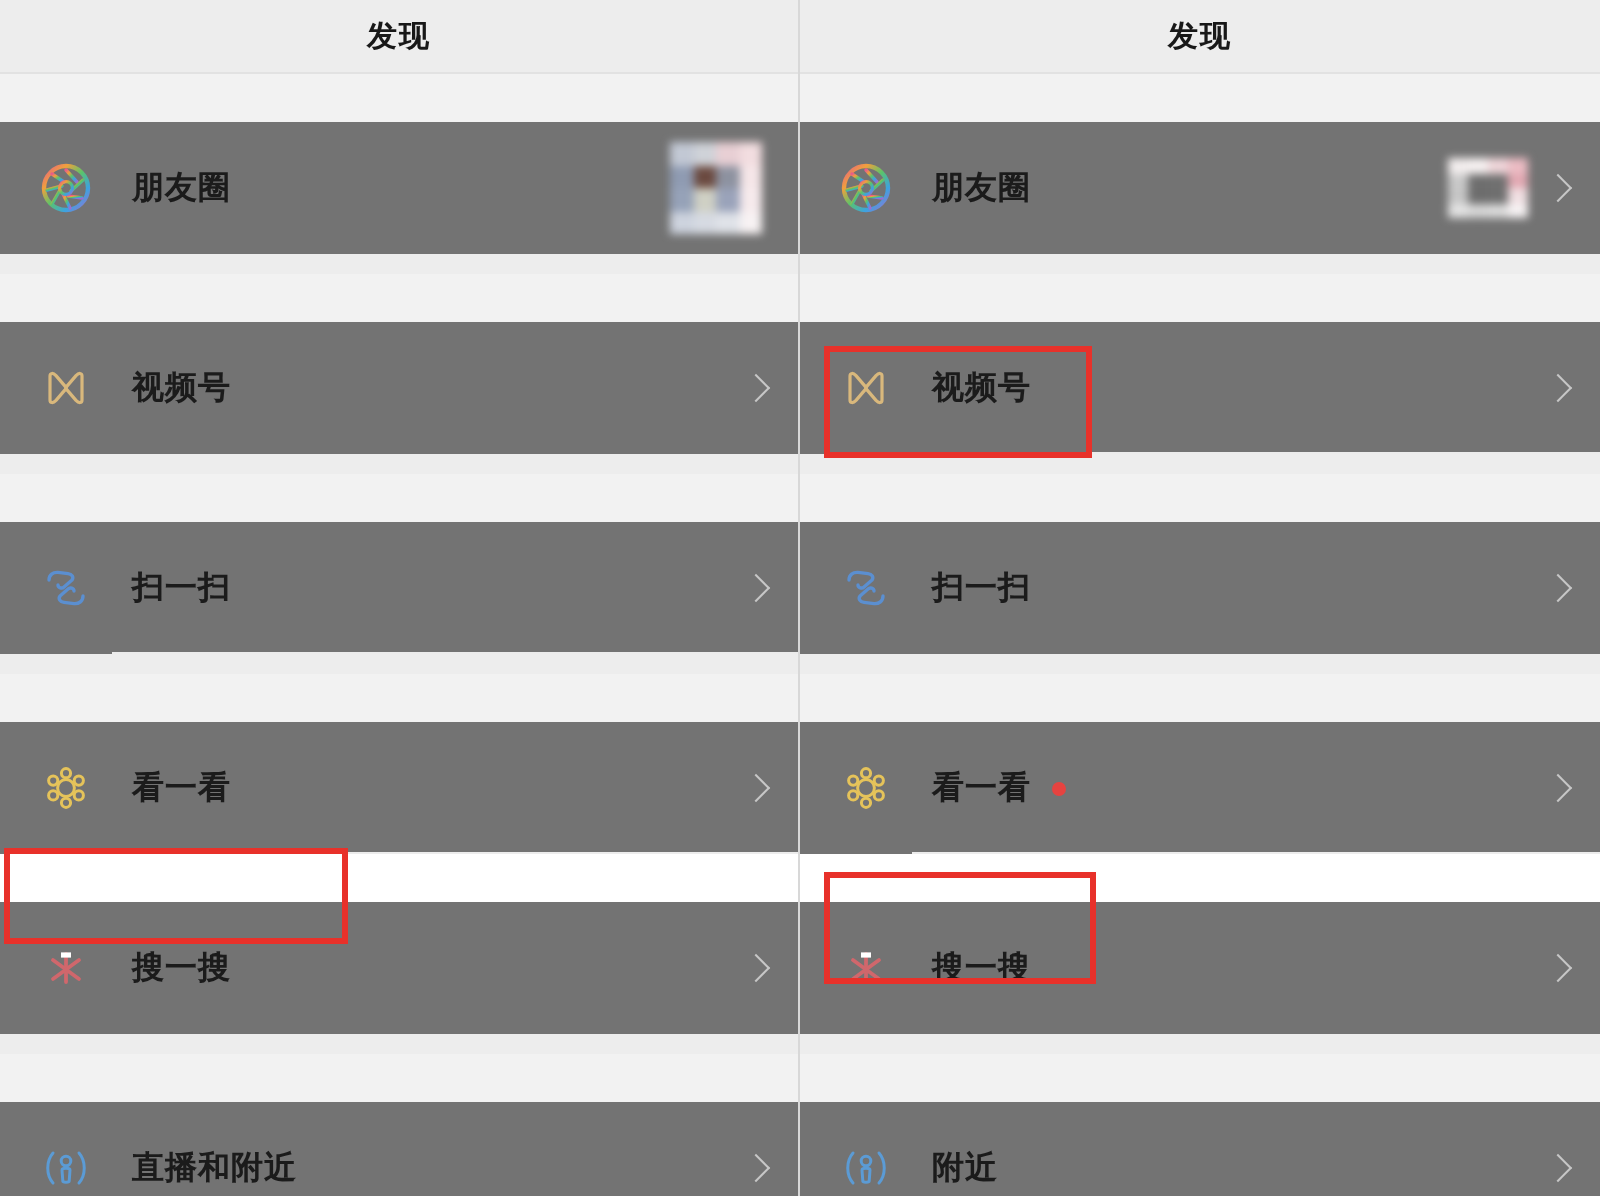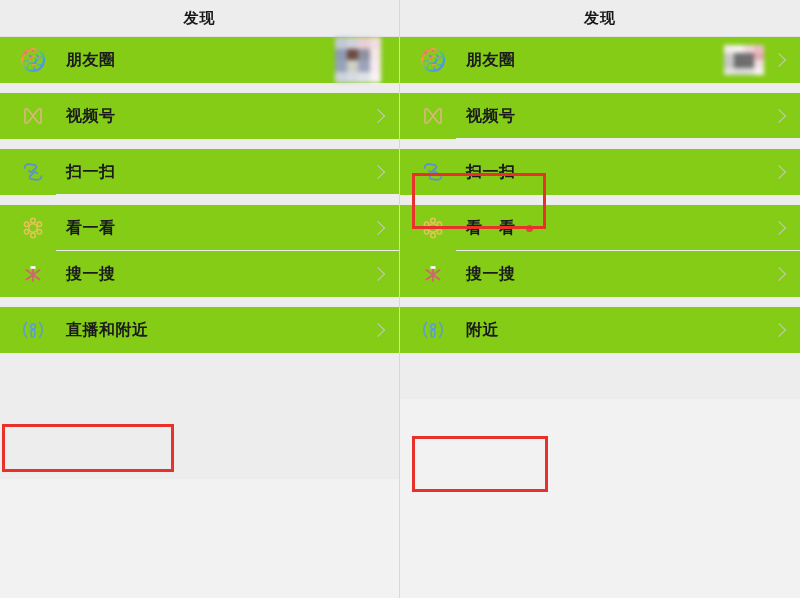--- a/index.html
+++ b/index.html
@@ -22,21 +22,21 @@
   .nav-title{
     font-size:15px;color:#181818;font-weight:700;letter-spacing:1px;
   }
 
   
   .group{background:#ffffff;}
   .gap{height:10px;background:#ededed;}
 
   .row{
     position:relative;display:flex;align-items:center;
-    height:46px;padding:0 14px 0 20px;background:#84cc16;box-sizing:border-box;
+    height:66px;padding:0 14px 0 20px;background:#737373;box-sizing:border-box;margin-top:24px;
   }
   .row .divider{
     position:absolute;left:56px;right:0;bottom:0;height:1px;background:#ececec;
   }
   .icon{
     width:26px;height:26px;flex:0 0 26px;
     display:flex;align-items:center;justify-content:center;
     margin-right:20px;
   }
   .icon svg{display:block;}

